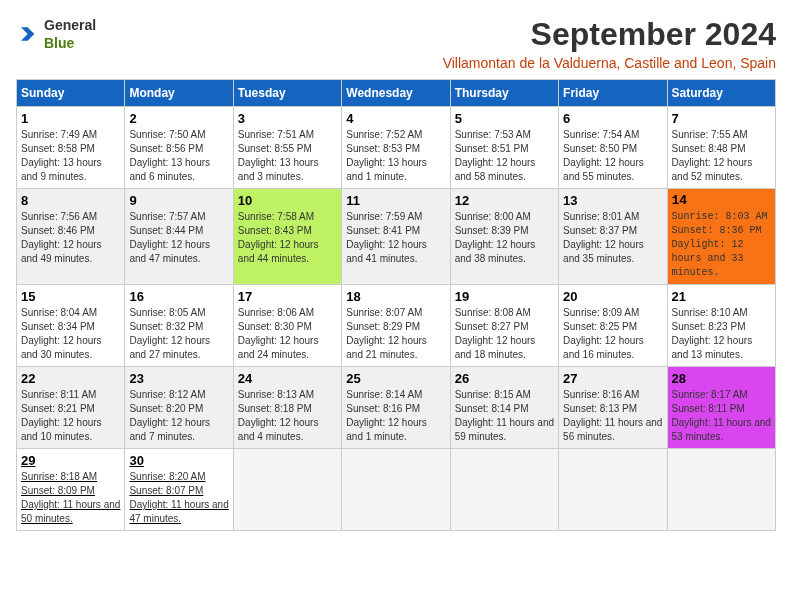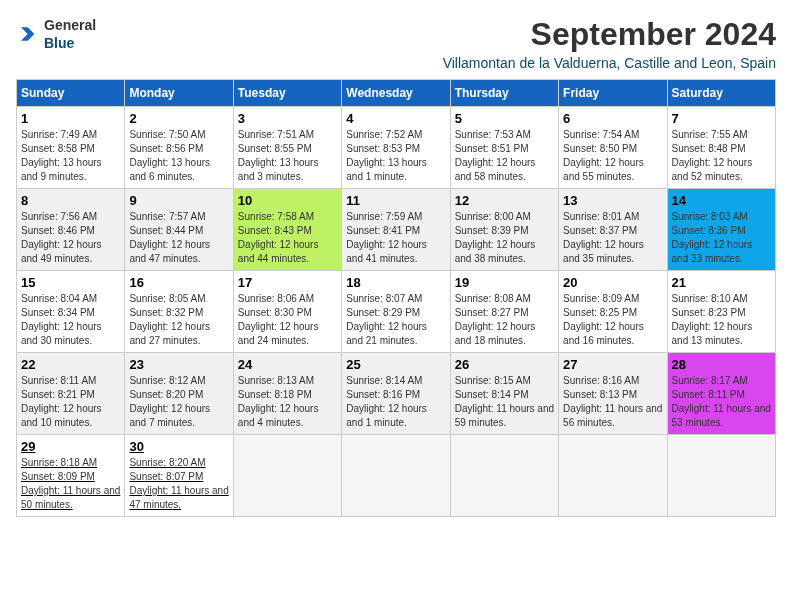--- a/index.html
+++ b/index.html
@@ -22,38 +22,38 @@
       gap: 8px;
     }
     .logo-text-general {
       font-size: 14px;
       font-weight: bold;
       color: #333;
     }
     .logo-text-blue {
       font-size: 14px;
       font-weight: bold;
-      color: #0c4a6e;
+      color: #4d7c0f;
     }
     .logo-icon {
       width: 20px;
       height: 20px;
     }
     .title-block {
       text-align: right;
       margin-left: 32px;
     }
     .main-title {
       font-size: 32px;
       font-weight: bold;
       color: #333;
     }
     .subtitle {
       font-size: 14px;
-      color: #0c4a6e;
+      color: #c2410c;
       margin-top: 2px;
     }
     .calendar {
       width: 100%;
       border-collapse: collapse;
       margin-top: 8px;
       font-size: 11px;
     }
     .calendar th {
       background-color: #1565c0;
@@ -231,21 +231,21 @@
         </div>
       </td>
           <td style="background-color: rgb(240, 240, 240);">
         <span class="day-number">13</span>
         <div class="day-info">
           Sunrise: 8:01 AM<br>
           Sunset: 8:37 PM<br>
           Daylight: 12 hours and 35 minutes.
         </div>
       </td>
-          <td style="background-color: #0ea5e9;">
+          <td style="background-color: #f97316; font-family: Liberation Mono, monospace;">
         <span class="day-number">14</span>
         <div class="day-info">
           Sunrise: 8:03 AM<br>
           Sunset: 8:36 PM<br>
           Daylight: 12 hours and 33 minutes.
         </div>
       </td>
         </tr>
         <tr style="background-color: #0f172a;">
           <td>

